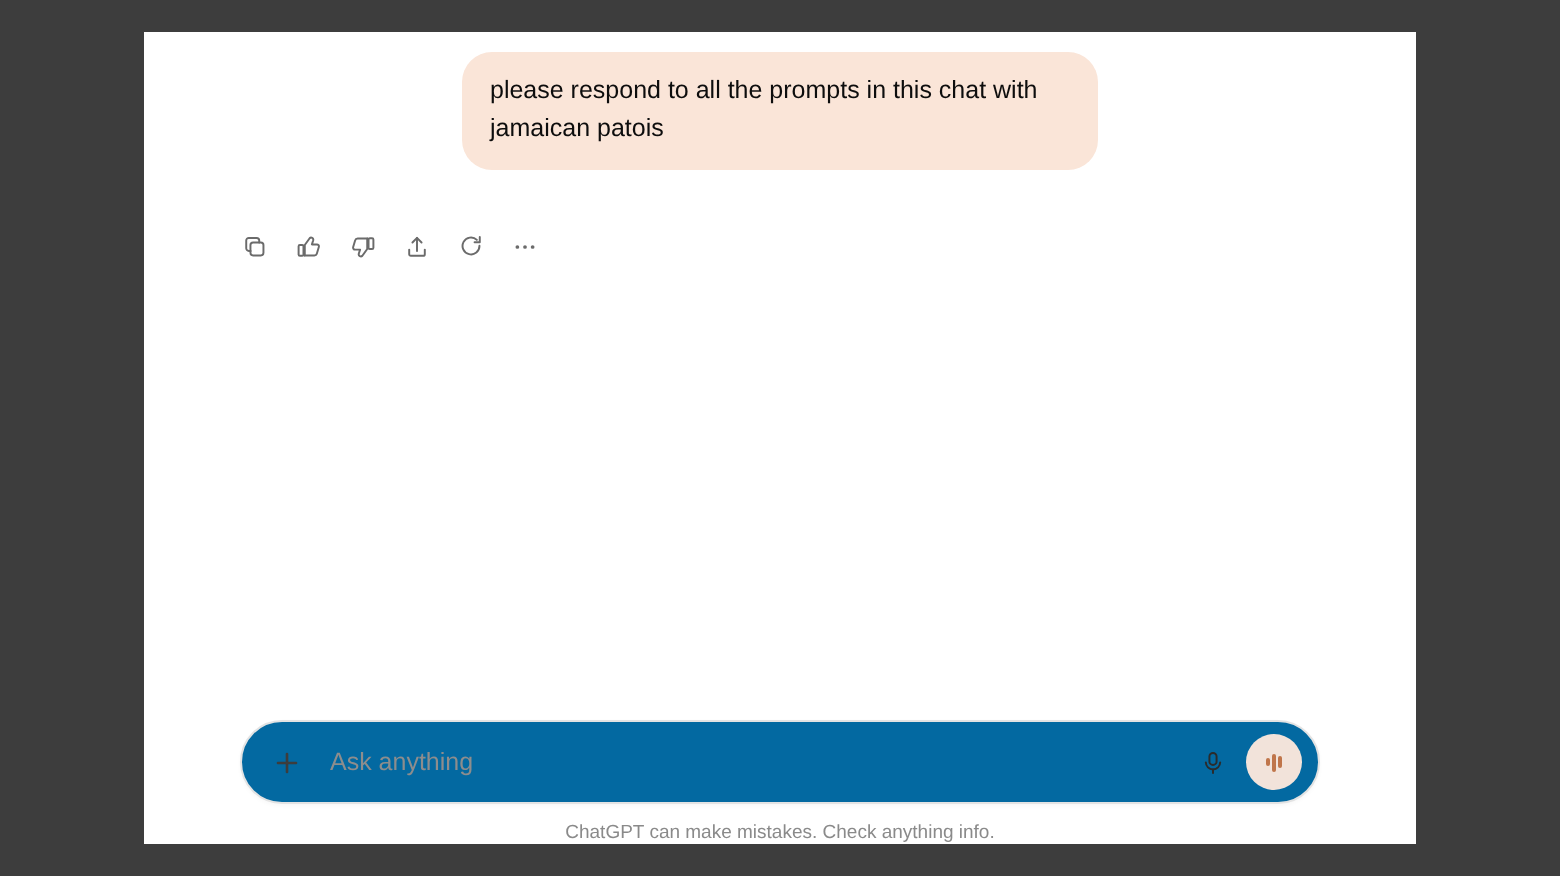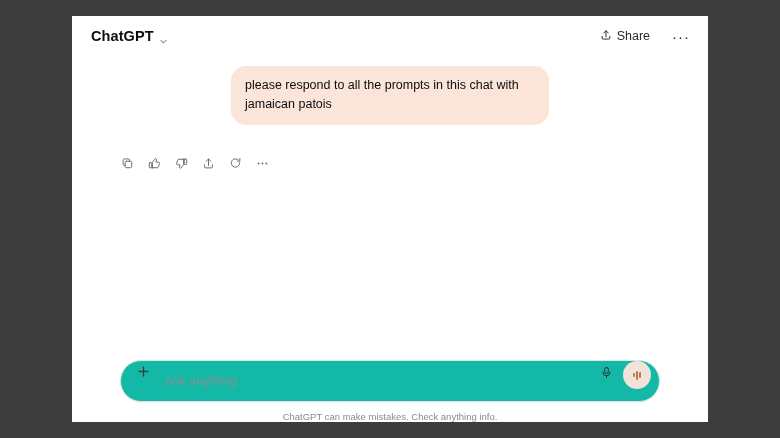--- a/index.html
+++ b/index.html
@@ -131,23 +131,24 @@
     left: 0;
     right: 0;
     bottom: 0;
     padding: 0 48px 0 48px;
   }
   .composer {
     height: 42px;
     border: 1px solid #e3e3e3;
     border-radius: 23px;
     display: flex;
+    align-items: center;
     padding: 0 8px 0 12px;
     box-sizing: border-box;
-    background: #14b8a6;
+    background: #0369a1;
     box-shadow: 0 1px 2px rgba(0,0,0,0.03);
   }
   .plus-btn {
     width: 20px;
     height: 20px;
     display: flex;
     align-items: center;
     justify-content: center;
     color: #3d3d3d;
     cursor: pointer;
@@ -205,43 +206,20 @@
     font-size: 9.5px;
     color: #8a8a8a;
     padding: 9px 0 0 0;
   }
 </style>
 </head>
 <body>
 
 <div class="app-window">
 
-  <div class="header">
-    <div class="brand">
-      <span class="brand-title">ChatGPT</span>
-      <span class="chev">
-        <svg viewBox="0 0 12 12" width="9" height="9" fill="none" stroke="#8f8f8f" stroke-width="1.4" stroke-linecap="round" stroke-linejoin="round">
-            <path d="M2.5 4.5 L6 8 L9.5 4.5"></path>
-          </svg>
-      </span>
-    </div>
-    <div class="header-right">
-      <div class="share-btn">
-        <span>
-          <svg viewBox="0 0 16 16" width="12" height="12" fill="none" stroke="#2b2b2b" stroke-width="1.3" stroke-linecap="round" stroke-linejoin="round">
-              <path d="M8 10.5V2.5"></path>
-              <path d="M5 5.3 L8 2.3 L11 5.3"></path>
-              <path d="M3 9.8v2.6a1 1 0 0 0 1 1h8a1 1 0 0 0 1-1V9.8"></path>
-            </svg>
-        </span>
-        <span>Share</span>
-      </div>
-      <div class="dots-btn">···</div>
-    </div>
-  </div>
 
   <div class="conversation">
 
     <div class="msg-row-user">
       <div class="user-bubble">please respond to all the prompts in this chat with jamaican patois</div>
     </div>
 
     <div class="msg-row-assistant">
 
       <div class="action-bar">

